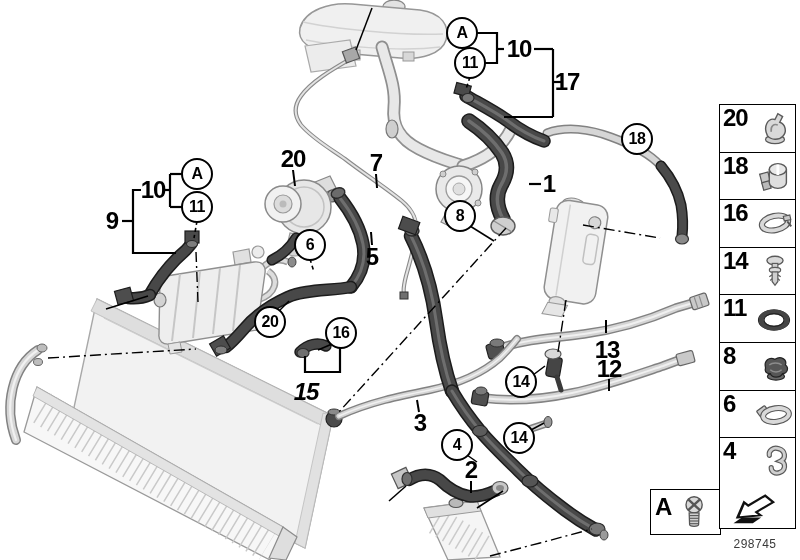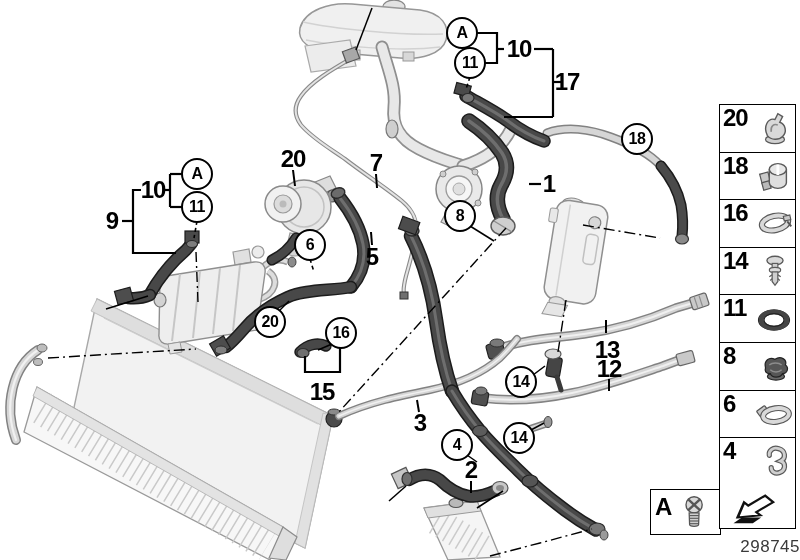--- a/index.html
+++ b/index.html
@@ -23,22 +23,22 @@
   .legend-row:last-child{border-bottom:none;}
   .legend-row.arrow-row{height:42px;justify-content:center;}
   .legend-num{position:absolute;left:3px;top:0px;font-size:24px;font-weight:bold;
               letter-spacing:-1px;line-height:1.1;}
   .legend-icon{display:block;margin-right:1px;line-height:0;}
   .bolt-cell{position:absolute;left:650px;top:489px;width:71px;height:45.5px;
              border:1.6px solid #000;box-sizing:border-box;background:#fff;z-index:29;
              display:flex;align-items:center;}
   .bolt-cell .legend-num{left:4px;top:4px;}
   .bolt-cell .legend-icon{margin-left:26px;}
-  .partnum{position:absolute;left:710px;top:537px;width:90px;text-align:right;
-           font-size:17px;color:#3a3a3a;letter-spacing:.5px;z-index:30;}
+  .partnum{position:absolute;left:710px;top:537px;width:90px;text-align:center;
+           font-size:12px;color:#3a3a3a;letter-spacing:.5px;z-index:30;}
 </style>
 </head>
 <body>
 
 <div class="stage">
 
   <svg class="art" width="800" height="560" viewBox="0 0 800 560">
     <defs>
       <path id="h9a" d="M150,294 C160,276 172,262 186,250 L192,243"></path>
       <path id="h9b" d="M150,295 C143,298 136,299 128,298"></path>
@@ -354,21 +354,21 @@
       <div class="callout plain" style="left: 376px; top: 163px;">7</div>
       <div class="callout circle" style="left: 460px; top: 216px;">8</div>
       <div class="callout circle" style="left: 310px; top: 245px;">6</div>
       <div class="callout plain" style="left: 372px; top: 257px;">5</div>
       <div class="callout plain" style="left: 112px; top: 221px;">9</div>
       <div class="callout plain" style="left: 153px; top: 190px;">10</div>
       <div class="callout circle" style="left: 197px; top: 174px;">A</div>
       <div class="callout circle" style="left: 197px; top: 207px;">11</div>
       <div class="callout circle" style="left: 270px; top: 322px;">20</div>
       <div class="callout circle" style="left: 341px; top: 333px;">16</div>
-      <div class="callout plain" style="left: 322px; top: 392px;">15</div>
+      <div class="callout plain" style="left: 306px; top: 392px; font-style: italic;">15</div>
       <div class="callout plain" style="left: 420px; top: 423px;">3</div>
       <div class="callout plain" style="left: 607px; top: 310px; margin-top: 40px;">13</div>
       <div class="callout plain" style="left: 609px; top: 369px; text-align: right;">12</div>
       <div class="callout circle" style="left: 521px; top: 382px;">14</div>
       <div class="callout circle" style="left: 519px; top: 438px;">14</div>
       <div class="callout circle" style="left: 457px; top: 445px;">4</div>
       <div class="callout plain" style="left: 471px; top: 470px;">2</div>
     </div>
 
   <aside class="legend">

